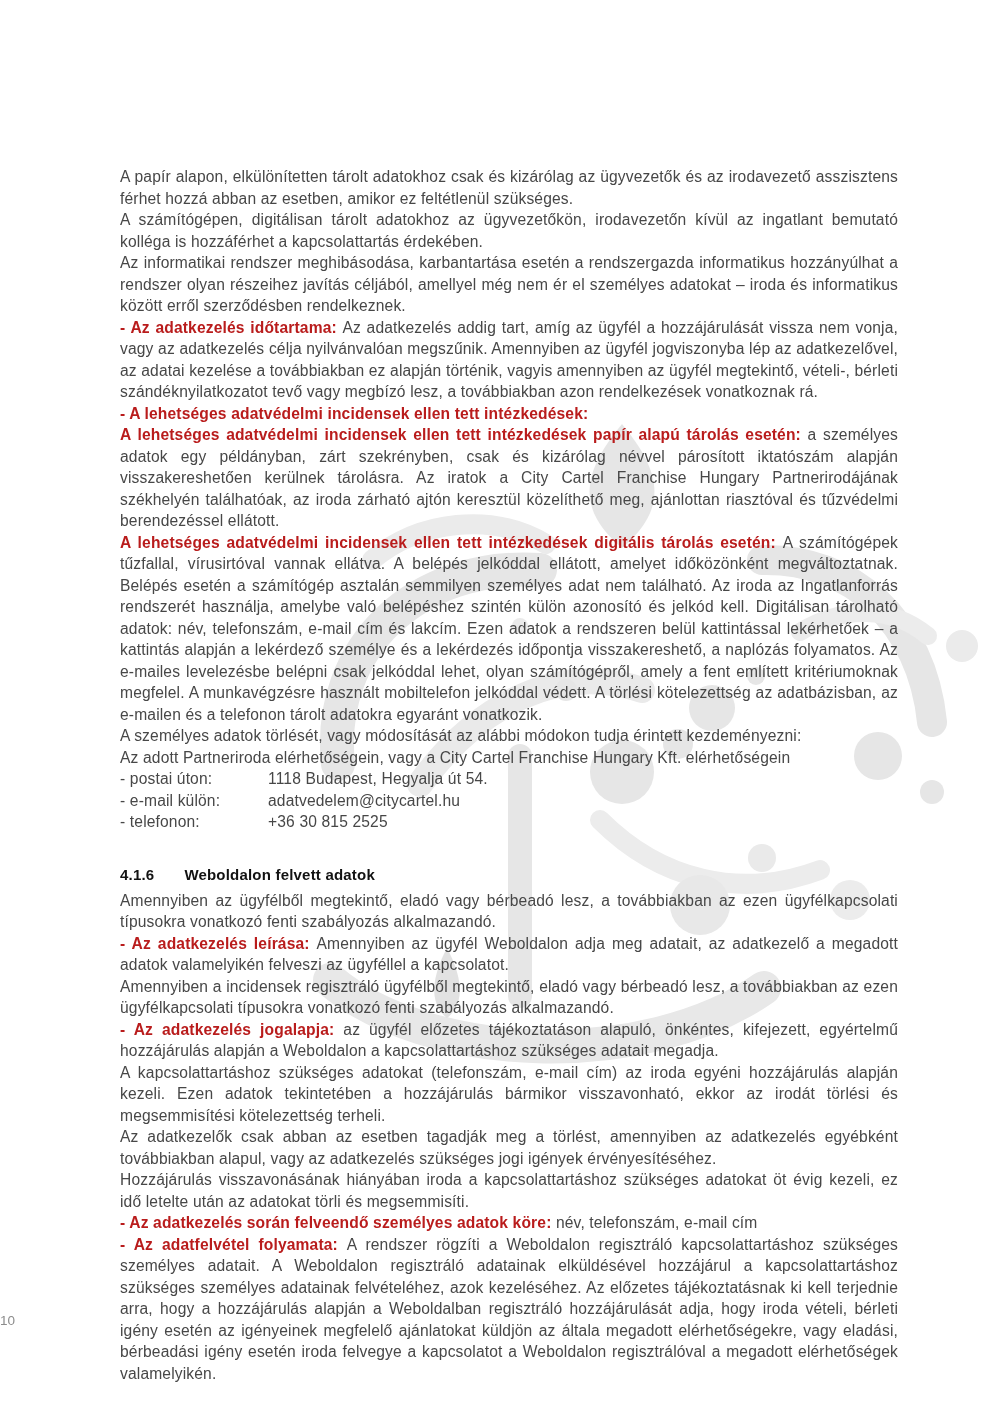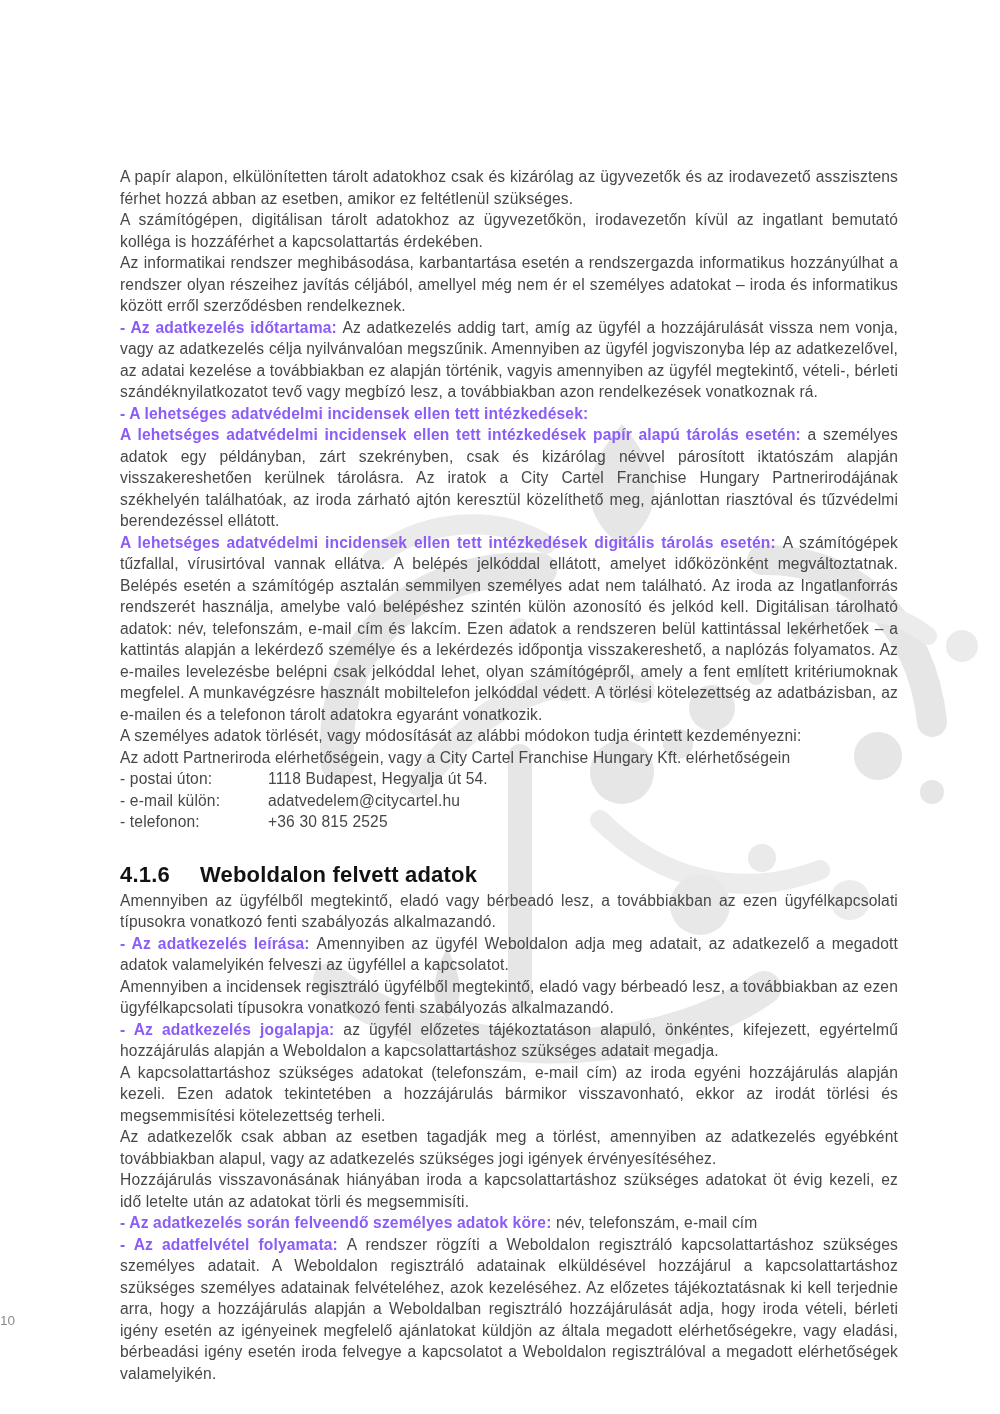--- a/index.html
+++ b/index.html
@@ -25,27 +25,27 @@
     width: 778px;
     z-index: 1;
     color: #474747;
     font-size: 15.6px;
     line-height: 21.5px;
     letter-spacing: 0.15px;
     margin-top: 42px;
   }
   .body-par { margin: 0; text-align: justify; }
   .seg { color: #474747; }
-  .seg.bold { font-weight: 700; color: #8b5cf6; }
+  .seg.bold { font-weight: 700; color: #b91c1c; }
   .contact-row { margin: 0; display: flex; text-align: left; }
   .contact-label { width: 148px; flex: none; }
   .contact-value { flex: 1; }
   .sec-heading {
     margin: 31px 0 4px 0;
-    font-size: 22px;
+    font-size: 15px;
     line-height: 22px;
     font-weight: 800;
     color: #121212;
     letter-spacing: 0.2px;
   }
   .sec-num { margin-right: 30px; }
   .page-number {
     position: absolute;
     top: 1313px;
     left: 0;

